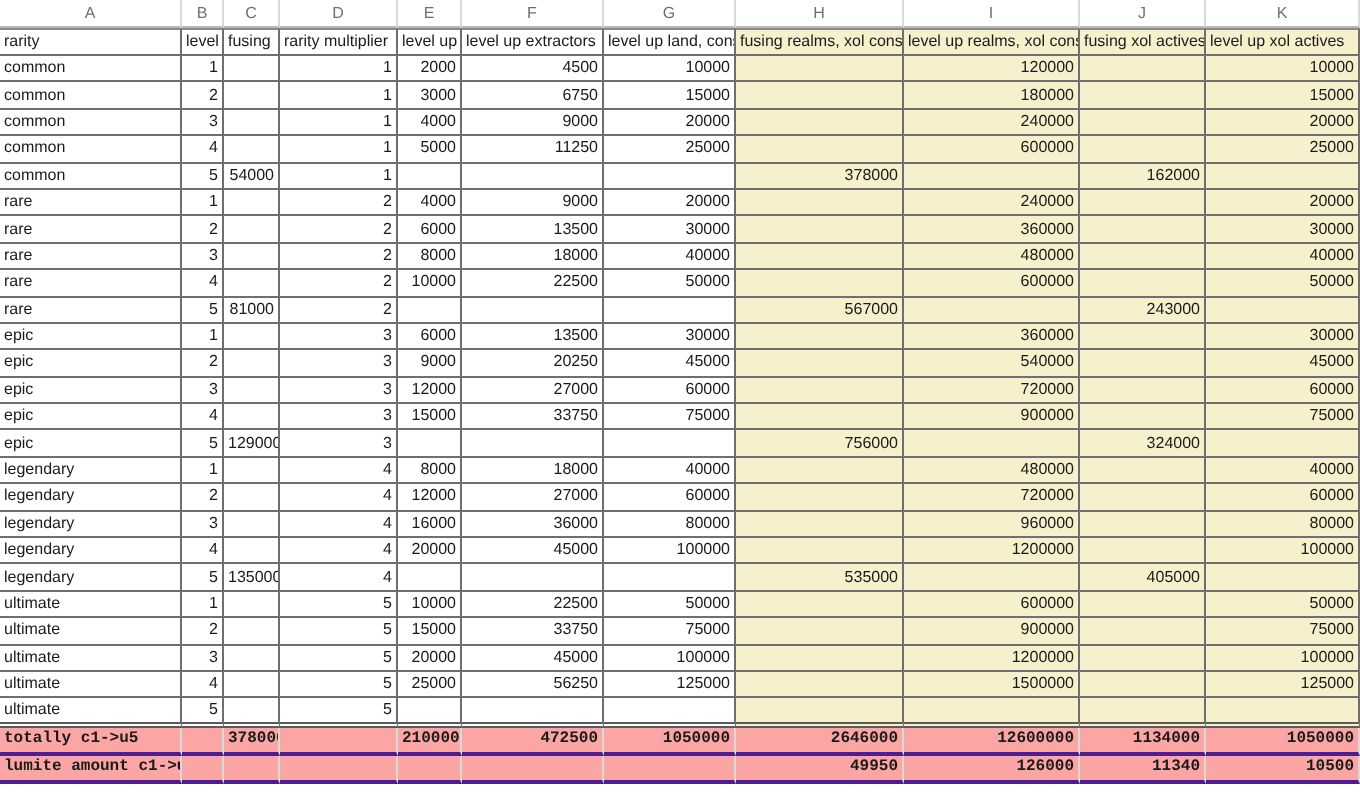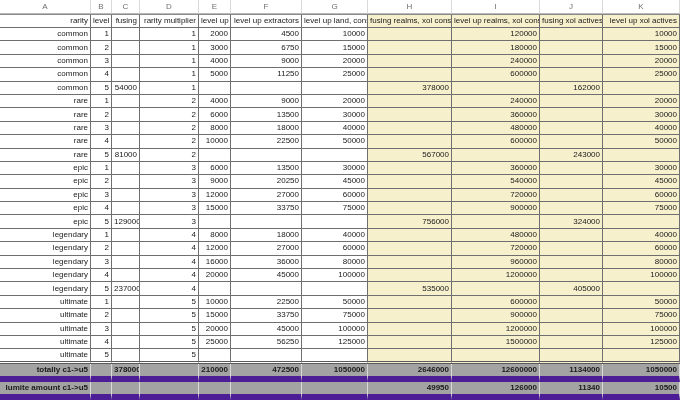--- a/index.html
+++ b/index.html
@@ -43,25 +43,26 @@
     border-right:1px solid #6f6f6f;
     border-bottom:1px solid #6f6f6f;
     background:#ffffff;
   }
   tr.headrow td.main{border-top:1px solid #8a8a8a;}
   td.hl{background:#f7f0cc;}
   tr.group-end td.main{border-bottom:3px double #5a5a5a;}
   
   td.foot{
     border-right:1px solid #d9d9d9;
-    border-bottom:6px solid #4c1d95;
-    background:#a3a3a3;
+    border-bottom:2px solid #4c1d95;
+    background:#fca5a5;
+    font-family:Liberation Mono, monospace;
   }
   tr.bold td{font-weight:700;}
-  .ta-l{text-align:right;}
+  .ta-l{text-align:left;}
   .ta-r{text-align:right;}
 </style>
 </head>
 <body>
 
 <div id="app">
   <table>
     <colgroup>
       <col style="width:91px">
         <col style="width:21px">
@@ -345,21 +346,21 @@
           <td class="main ta-r">45000</td>
           <td class="main ta-r">100000</td>
           <td class="main ta-r hl"></td>
           <td class="main ta-r hl">1200000</td>
           <td class="main ta-r hl"></td>
           <td class="main ta-r hl">100000</td>
         </tr>
         <tr>
           <td class="main ta-l">legendary</td>
           <td class="main ta-r">5</td>
-          <td class="main ta-r">237000</td>
+          <td class="main ta-r">135000</td>
           <td class="main ta-r">4</td>
           <td class="main ta-r"></td>
           <td class="main ta-r"></td>
           <td class="main ta-r"></td>
           <td class="main ta-r hl">535000</td>
           <td class="main ta-r hl"></td>
           <td class="main ta-r hl">405000</td>
           <td class="main ta-r hl"></td>
         </tr>
         <tr>

